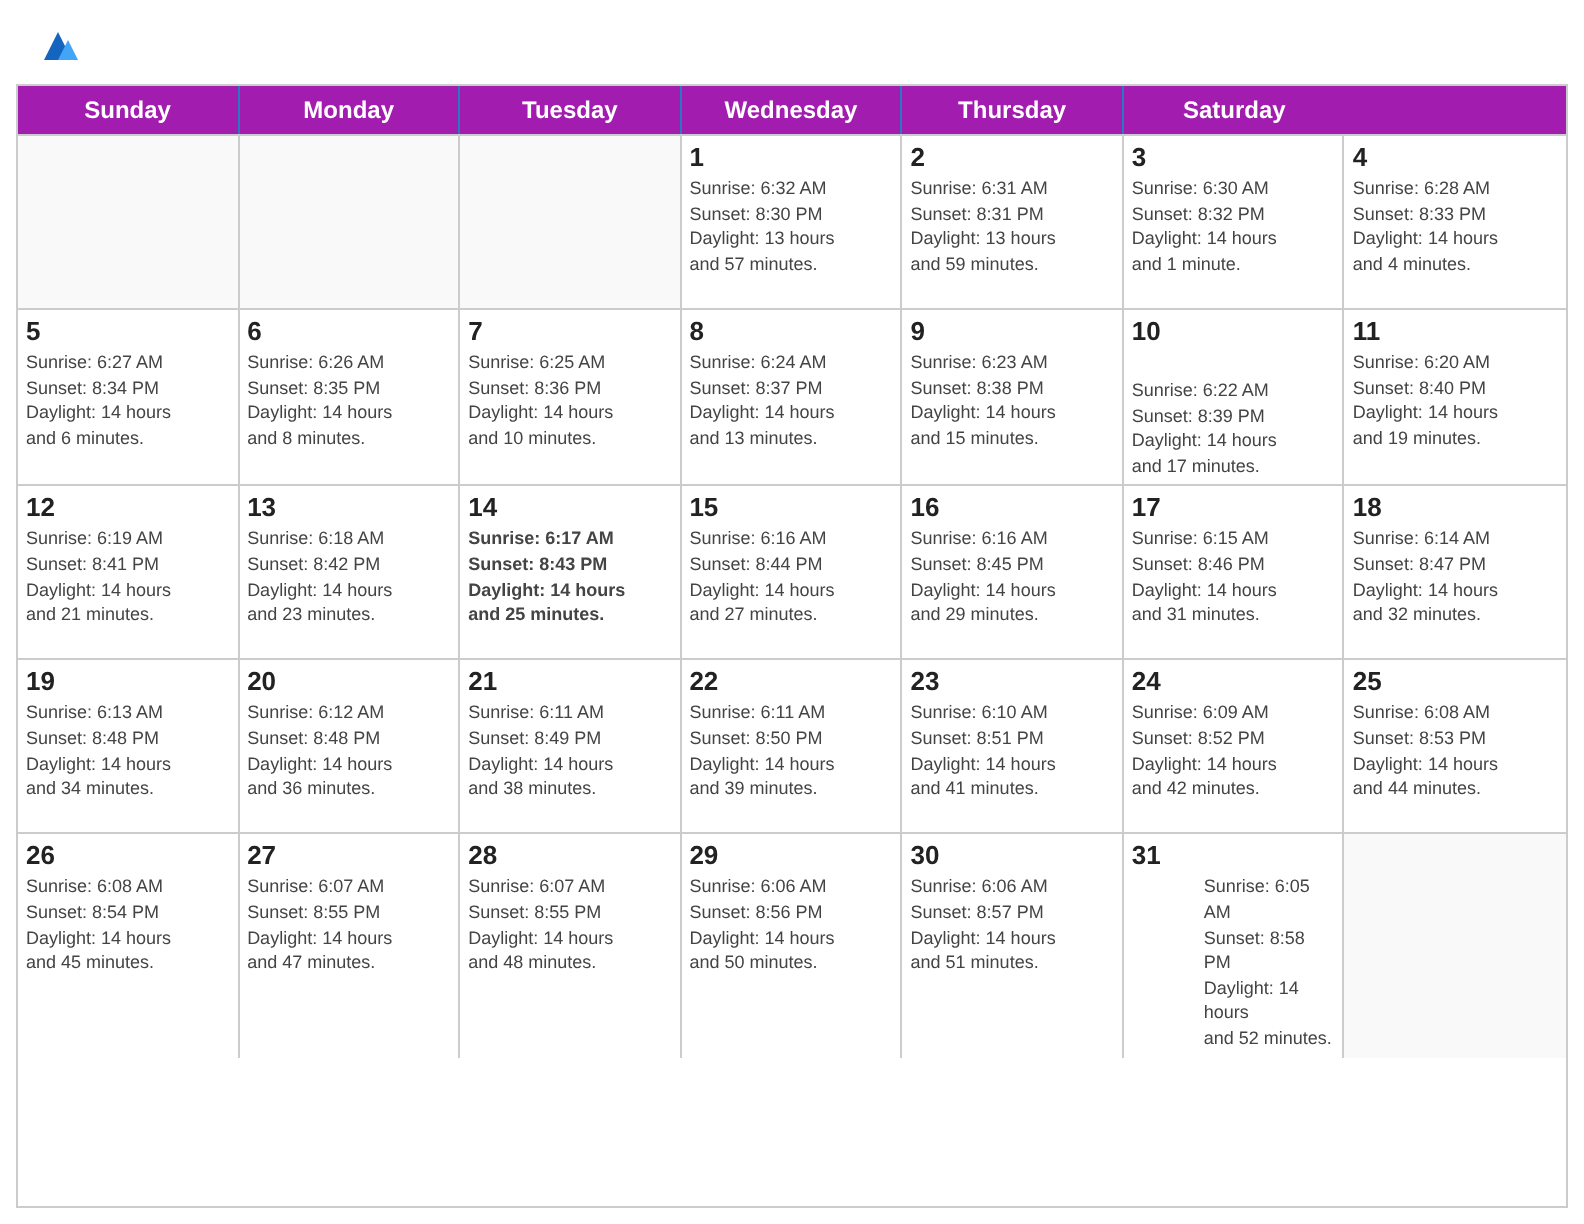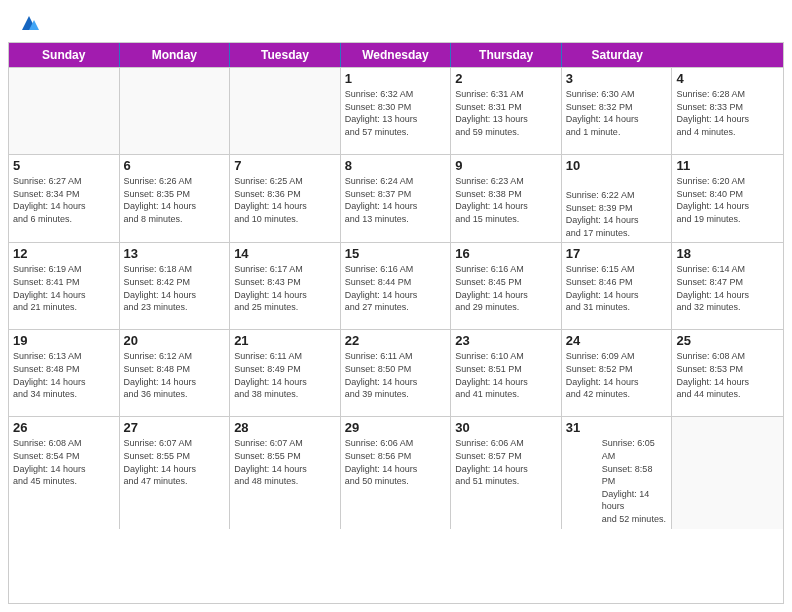--- a/index.html
+++ b/index.html
@@ -232,21 +232,21 @@
           </div>
           <div class="cal-cell">
             <span class="day-num">13</span>
             <div class="cell-info" style="white-space: pre-line;">Sunrise: 6:18 AM
 Sunset: 8:42 PM
 Daylight: 14 hours
 and 23 minutes.</div>
           </div>
           <div class="cal-cell">
             <span class="day-num">14</span>
-            <div class="cell-info" style="white-space: pre-line;">Sunrise: 6:17 AM
+            <div class="cell-info" style="white-space: pre-line; font-weight: bold;">Sunrise: 6:17 AM
 Sunset: 8:43 PM
 Daylight: 14 hours
 and 25 minutes.</div>
           </div>
           <div class="cal-cell">
             <span class="day-num">15</span>
             <div class="cell-info" style="white-space: pre-line;">Sunrise: 6:16 AM
 Sunset: 8:44 PM
 Daylight: 14 hours
 and 27 minutes.</div>

